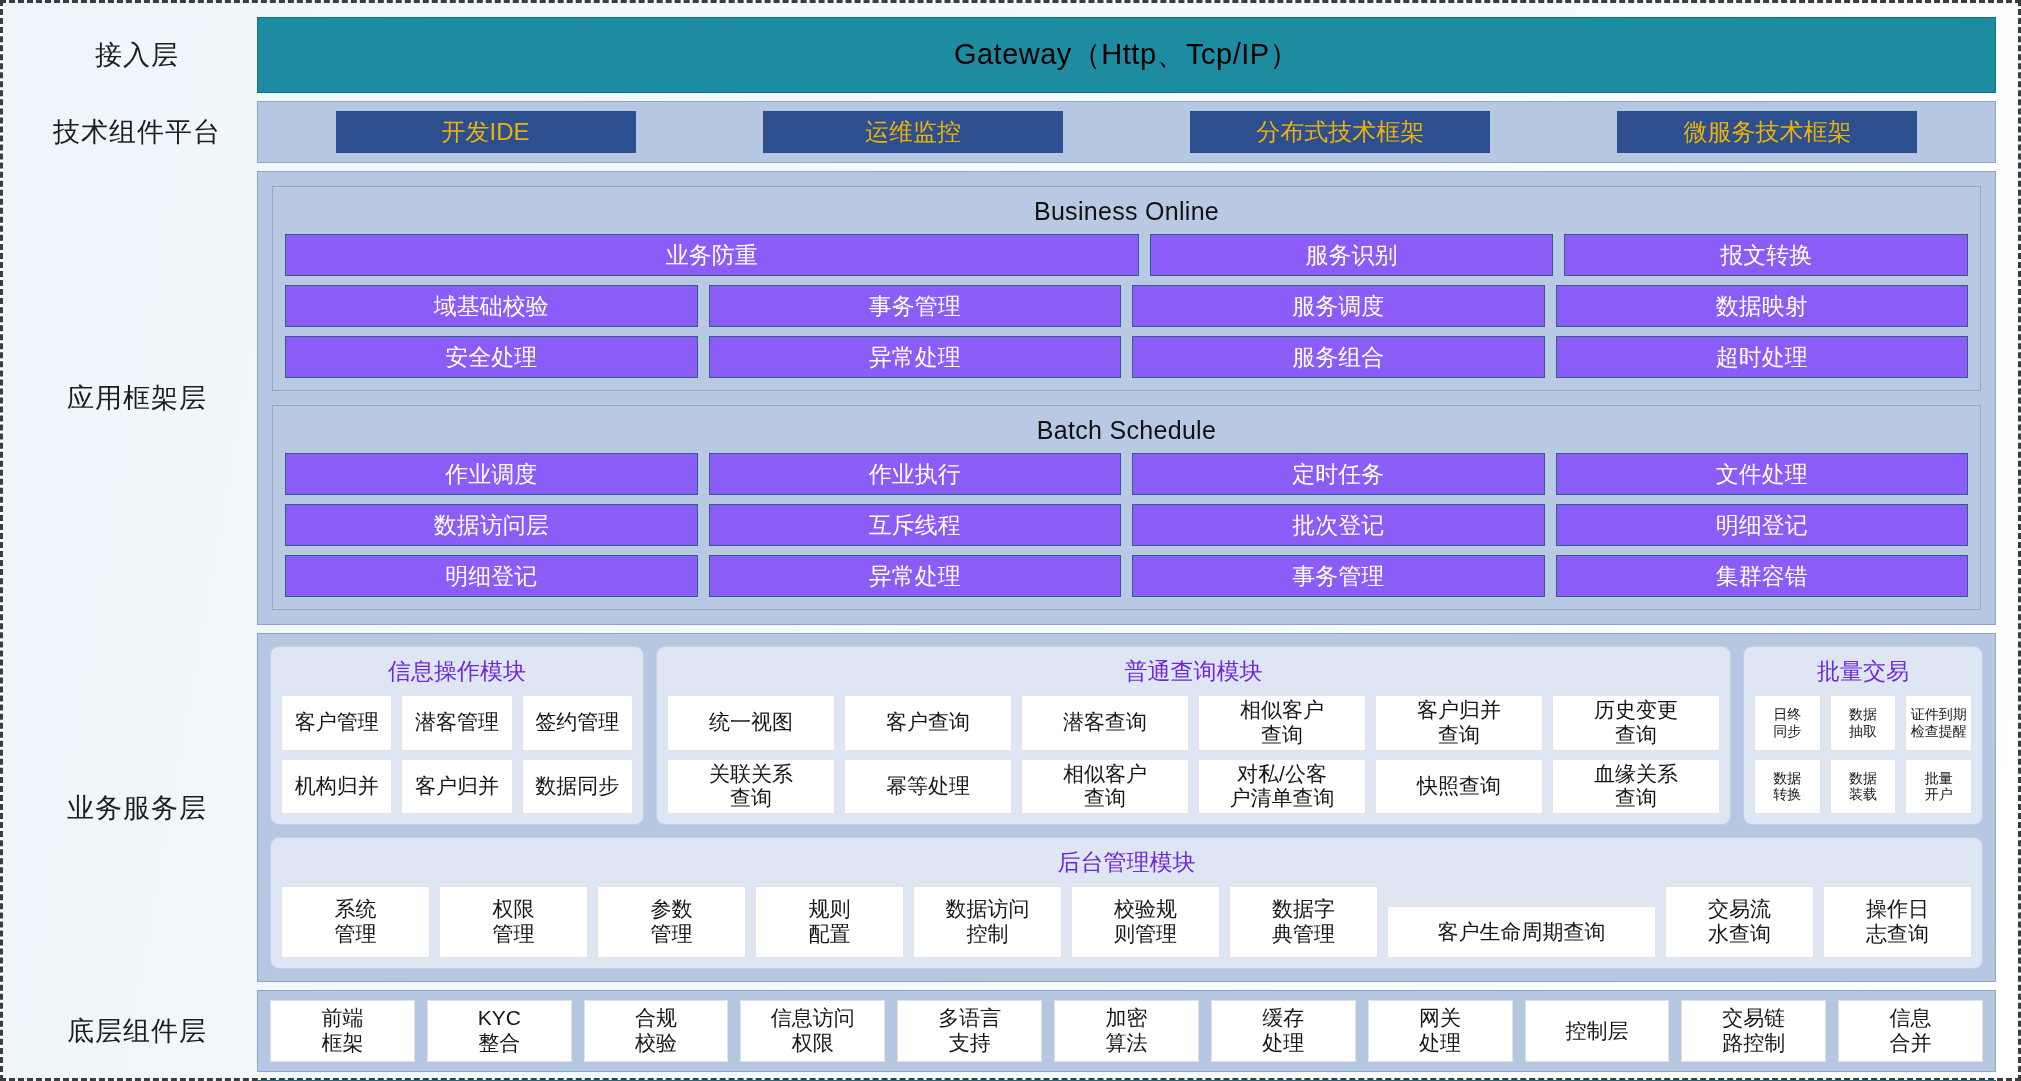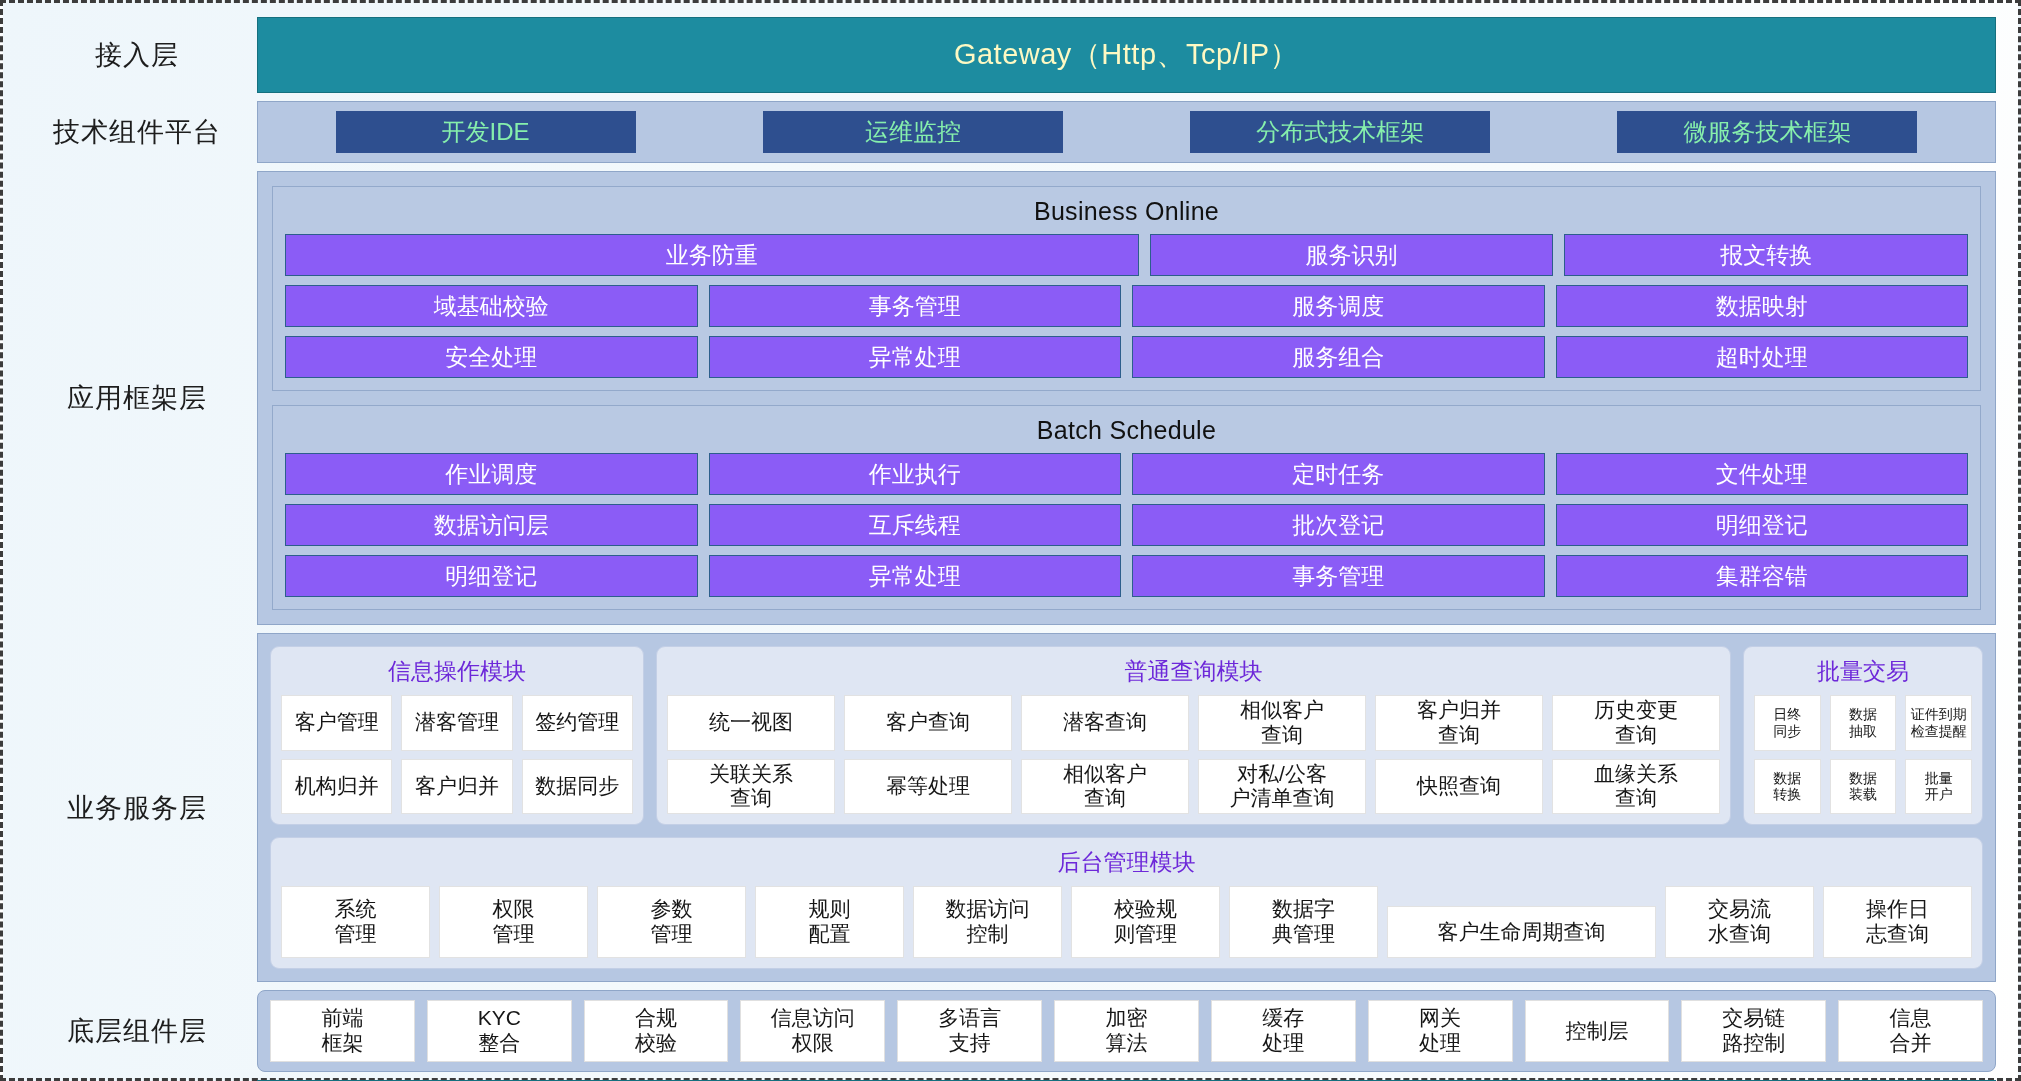--- a/index.html
+++ b/index.html
@@ -28,36 +28,36 @@
     display:flex;align-items:center;justify-content:center;
     font-size:27px;color:#1d1d1d;letter-spacing:1px;
     font-weight:400;
   }
   .row-body{flex:1;display:flex;}
 
   
   .teal-bar{
     flex:1;background:#1d8ca0;border:1px solid #15707f;
     display:flex;align-items:center;justify-content:center;
-    color:#fef9c3;font-size:29px;letter-spacing:.5px;text-align:right;
+    color:#000000;font-size:29px;letter-spacing:.5px;text-align:right;
   }
   .bar-gateway{height:74px;}
   .bar-libra{height:66px;font-size:27px;}
 
   
   .lt-panel{
     flex:1;background:#b6c7e2;border:1px solid #8fa6c8;
     display:flex;align-items:center;
     box-sizing:border-box;
   }
 
   
   .tech-row{height:62px;justify-content:space-around;padding:0 14px;}
   .tech-chip{
-    background:#2e4f8f;color:#86efac;font-size:24px;
+    background:#2e4f8f;color:#eab308;font-size:24px;
     height:42px;min-width:300px;
     display:flex;align-items:center;justify-content:center;
     box-sizing:border-box;
   }
 
   
   .app-panel{
     flex-direction:column;align-items:stretch;gap:14px;padding:14px;
   }
   .app-group{
@@ -99,21 +99,21 @@
   .m-info{flex:0 0 374px;}
   .m-query{flex:1;}
   .m-batch{flex:0 0 240px;}
   .m-batch .white-cell{font-size:14px;}
   .biz-bottom{display:flex;}
   .admin-card{flex:1;}
   .admin-card .white-cell{font-size:21px;}
   .grow18{flex:1.85;margin-top:20px;}
 
   
-  .comp-row{height:82px;align-items:center;padding:0 12px;gap:12px;border-radius:8px;}
+  .comp-row{height:82px;align-items:center;padding:0 12px;gap:12px;}
   .comp-cell{
     background:#ffffff;border:1px solid #e0e0e0;
     display:flex;align-items:center;justify-content:center;text-align:center;
     font-size:21px;color:#161616;line-height:1.18;
     flex:1;height:62px;box-sizing:border-box;
   }
 </style>
 </head>
 <body>
 

